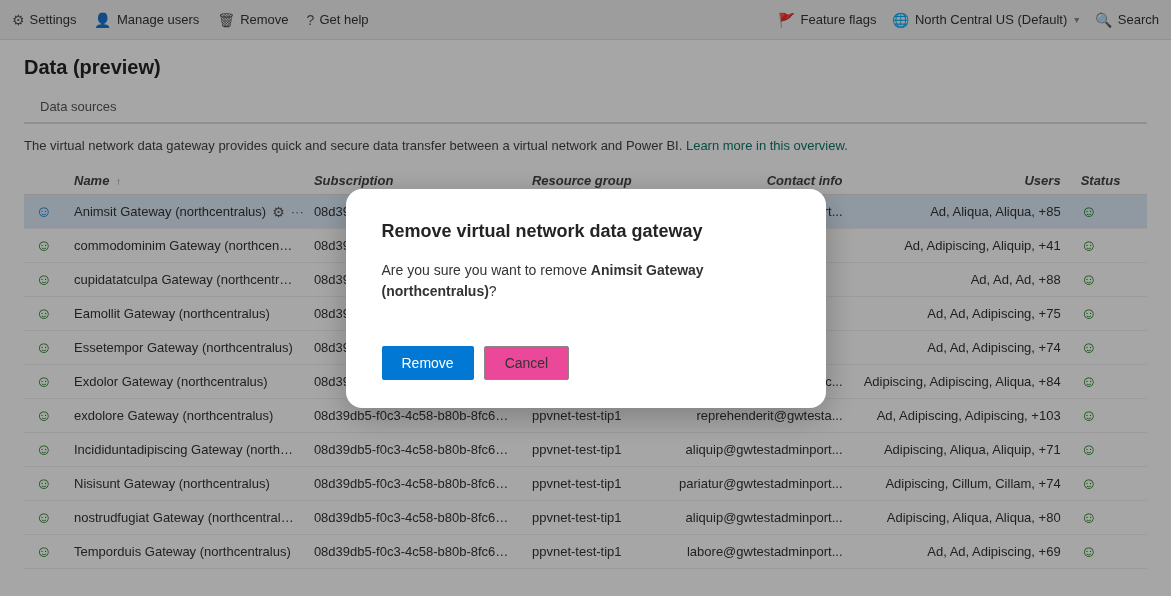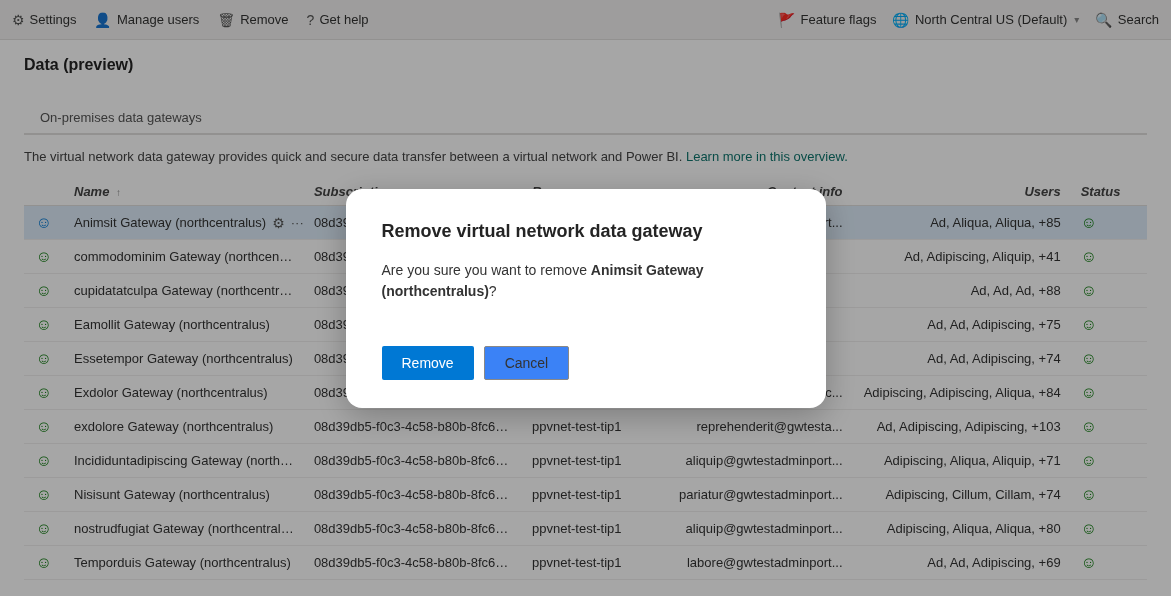--- a/index.html
+++ b/index.html
@@ -50,24 +50,24 @@
     .topbar-icon {
       font-size: 14px;
       color: #555;
     }
 
     
     .page {
       padding: 16px 24px;
     }
     .page-title {
-      font-size: 16px;
+      font-size: 20px;
       font-weight: 600;
       color: #242424;
-      margin-bottom: 28px;
+      margin-bottom: 12px;
     }
 
     
     .tabs {
       display: flex;
       border-bottom: 2px solid #e1dfdd;
       margin-bottom: 14px;
     }
     .tab {
       padding: 8px 16px;
@@ -204,21 +204,21 @@
       background: #0078d4;
       color: #fff;
       border: none;
       border-radius: 2px;
       padding: 8px 20px;
       font-size: 14px;
       cursor: pointer;
       font-family: inherit;
     }
     .btn-cancel {
-      background: #3b82f6;
+      background: #ec4899;
       color: #333;
       border: 1px solid #8a8886;
       border-radius: 2px;
       padding: 8px 20px;
       font-size: 14px;
       cursor: pointer;
       font-family: inherit;
     }
   </style>
 </head>
@@ -257,21 +257,21 @@
       <span class="topbar-icon">🔍</span>
       <span>Search</span>
     </div>
   </div>
 </div>
 
 <div class="page">
   <h1 class="page-title">Data (preview)</h1>
 
   <div class="tabs">
-    <div class="tab">On-premises data gateways</div>
+    <div class="tab">Data sources</div>
   </div>
 
   <div class="info-text">
     <span>The virtual network data gateway provides quick and secure data transfer between a virtual network and Power BI.</span>
     <a href="#">Learn more in this overview.</a>
   </div>
 
   <div class="table-container">
     <table>
       <thead>

